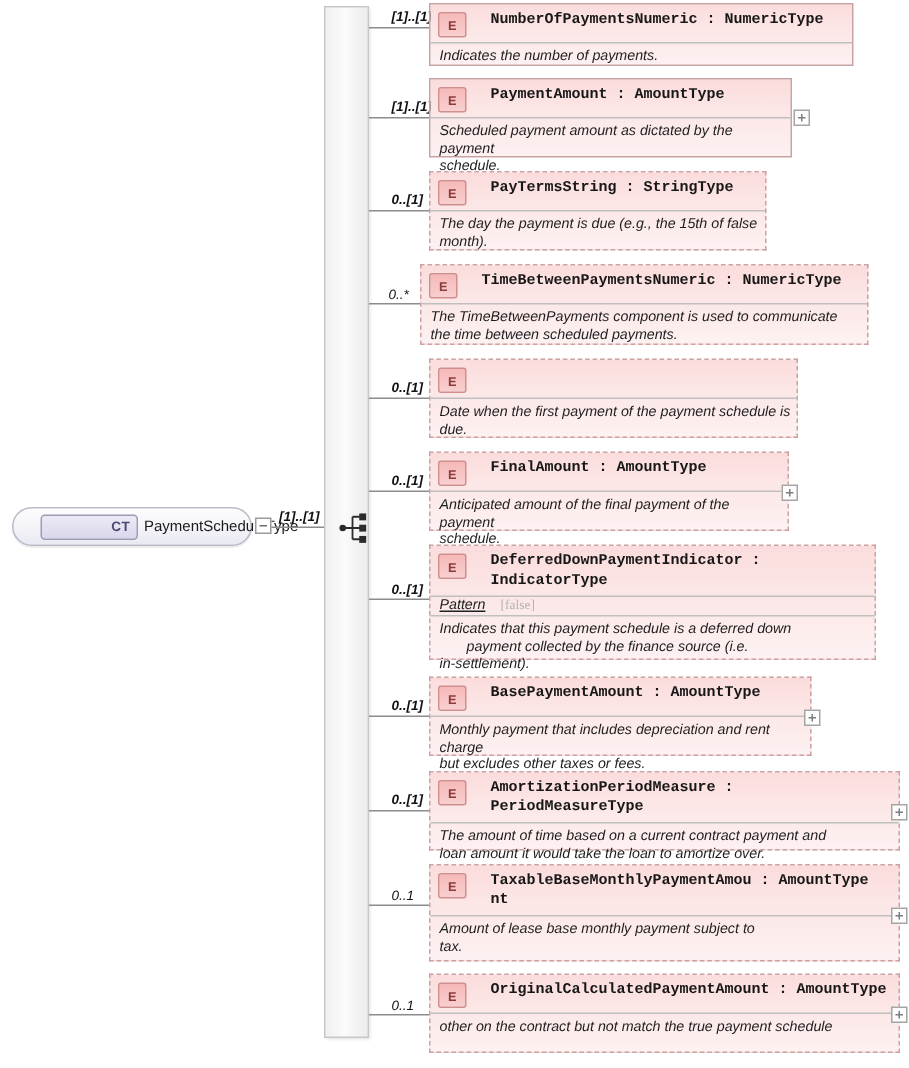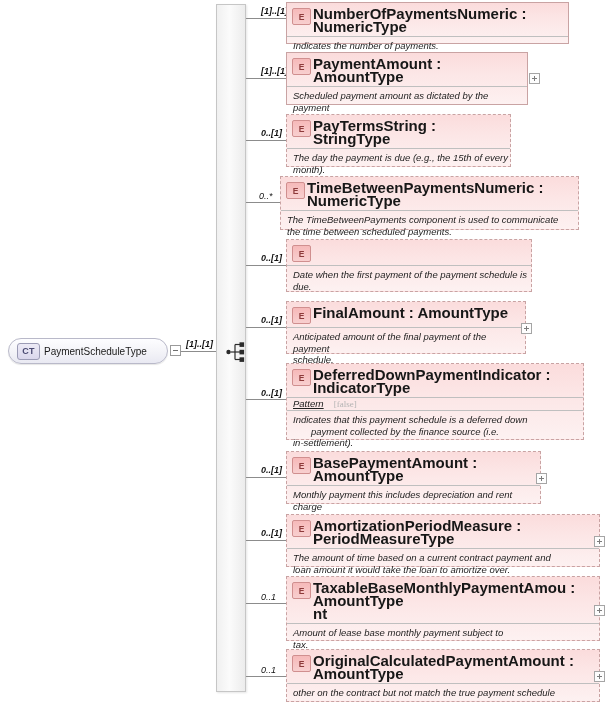--- a/index.html
+++ b/index.html
@@ -12,25 +12,25 @@
 
   
   .ct-node{
     position:absolute;left:8px;top:338px;width:160px;height:26px;
     border:1px solid #b9b9c9;border-radius:13px;
     background:linear-gradient(to bottom,#fdfdff 0%,#f3f3f8 55%,#e9e9f2 100%);
     box-shadow:0 1px 1px rgba(0,0,0,.10);
     display:flex;align-items:center;box-sizing:border-box;
   }
   .ct-badge{
-    margin-left:8px;width:21px;height:15px;flex:0 0 auto;
+    margin-left:18px;width:21px;height:15px;flex:0 0 auto;
     border:1px solid #9b9bb5;border-radius:3px;
     background:linear-gradient(to bottom,#eceaf6,#dad7ec);
     color:#4a4a72;font-size:9px;font-weight:bold;letter-spacing:.3px;
-    display:flex;align-items:center;justify-content:center;
+    display:flex;align-items:center;justify-content:center;padding-left:42px;
   }
   .ct-label{
     margin-left:4px;font-size:10px;color:#1a1a1a;white-space:nowrap;
   }
 
   
   .toggle-box{
     position:absolute;width:11px;height:11px;box-sizing:border-box;
     border:1px solid #9a9a9a;background:#fff;
   }
@@ -60,22 +60,22 @@
     display:flex;align-items:flex-start;padding:4px 5px 3px 5px;
   }
   .e-badge{
     flex:0 0 auto;width:17px;height:15px;margin-top:1px;
     border:1px solid #d08f8f;border-radius:2px;
     background:linear-gradient(to bottom,#f6b9b9,#f8cfcf);
     color:#8d3b3b;font-size:8.5px;font-weight:bold;
     display:flex;align-items:center;justify-content:center;
   }
   .el-title{
-    margin-left:2px;font-size:15px;font-weight:bold;color:#171717;
-    line-height:13px;letter-spacing:0px;
+    margin-left:16px;font-size:10px;font-weight:bold;color:#171717;
+    line-height:13px;letter-spacing:0px;font-family:Liberation Mono, monospace;
   }
   .el-pattern{
     display:flex;align-items:baseline;padding:0 6px 1px 6px;
     border-top:1px solid #bfbfbf;margin:0 0 0 0;
   }
   .el-pattern .pat-label{font-size:9.5px;font-style:italic;color:#202020;text-decoration:underline;}
   .el-pattern .pat-val{font-size:9px;color:#b3b3b3;margin-left:10px;font-family:Liberation Serif, serif;}
   .el-doc{
     border-top:1px solid #bfbfbf;
     padding:3px 2px 4px 6px;
@@ -157,21 +157,21 @@
   <div class="exp" style="left:529px;top:73px;"></div>
 
   <div class="hline" style="left:246px;top:140px;width:40px;"></div>
   <div class="card" style="left:261px;top:128px;">0..[1]</div>
   <div class="el optional" style="left:286px;top:114px;width:225px;height:53px;">
     <div class="el-head">
       <div class="e-badge">E</div>
       <div class="el-title">PayTermsString : StringType</div>
     </div>
     <div class="el-doc">
-      <span class="ind">The day the payment is due (e.g., the 15th of every</span>
+      <span class="ind">The day the payment is due (e.g., the 15th of false</span>
       <span class="ind">month).</span>
     </div>
   </div>
 
   <div class="hline" style="left:246px;top:202px;width:34px;"></div>
   <div class="card plain" style="left:259px;top:191px;">0..*</div>
   <div class="el optional" style="left:280px;top:176px;width:299px;height:54px;">
     <div class="el-head">
       <div class="e-badge">E</div>
       <div class="el-title">TimeBetweenPaymentsNumeric : NumericType</div>
@@ -227,21 +227,21 @@
   </div>
 
   <div class="hline" style="left:246px;top:477px;width:40px;"></div>
   <div class="card" style="left:261px;top:465px;">0..[1]</div>
   <div class="el optional" style="left:286px;top:451px;width:255px;height:53px;">
     <div class="el-head">
       <div class="e-badge">E</div>
       <div class="el-title">BasePaymentAmount : AmountType</div>
     </div>
     <div class="el-doc">
-      <span class="ind">Monthly payment this includes depreciation and rent charge</span>
+      <span class="ind">Monthly payment that includes depreciation and rent charge</span>
       <span class="ind">but excludes other taxes or fees.</span>
     </div>
   </div>
   <div class="exp" style="left:536px;top:473px;"></div>
 
   <div class="hline" style="left:246px;top:540px;width:40px;"></div>
   <div class="card" style="left:261px;top:528px;">0..[1]</div>
   <div class="el optional" style="left:286px;top:514px;width:314px;height:53px;">
     <div class="el-head">
       <div class="e-badge">E</div>

